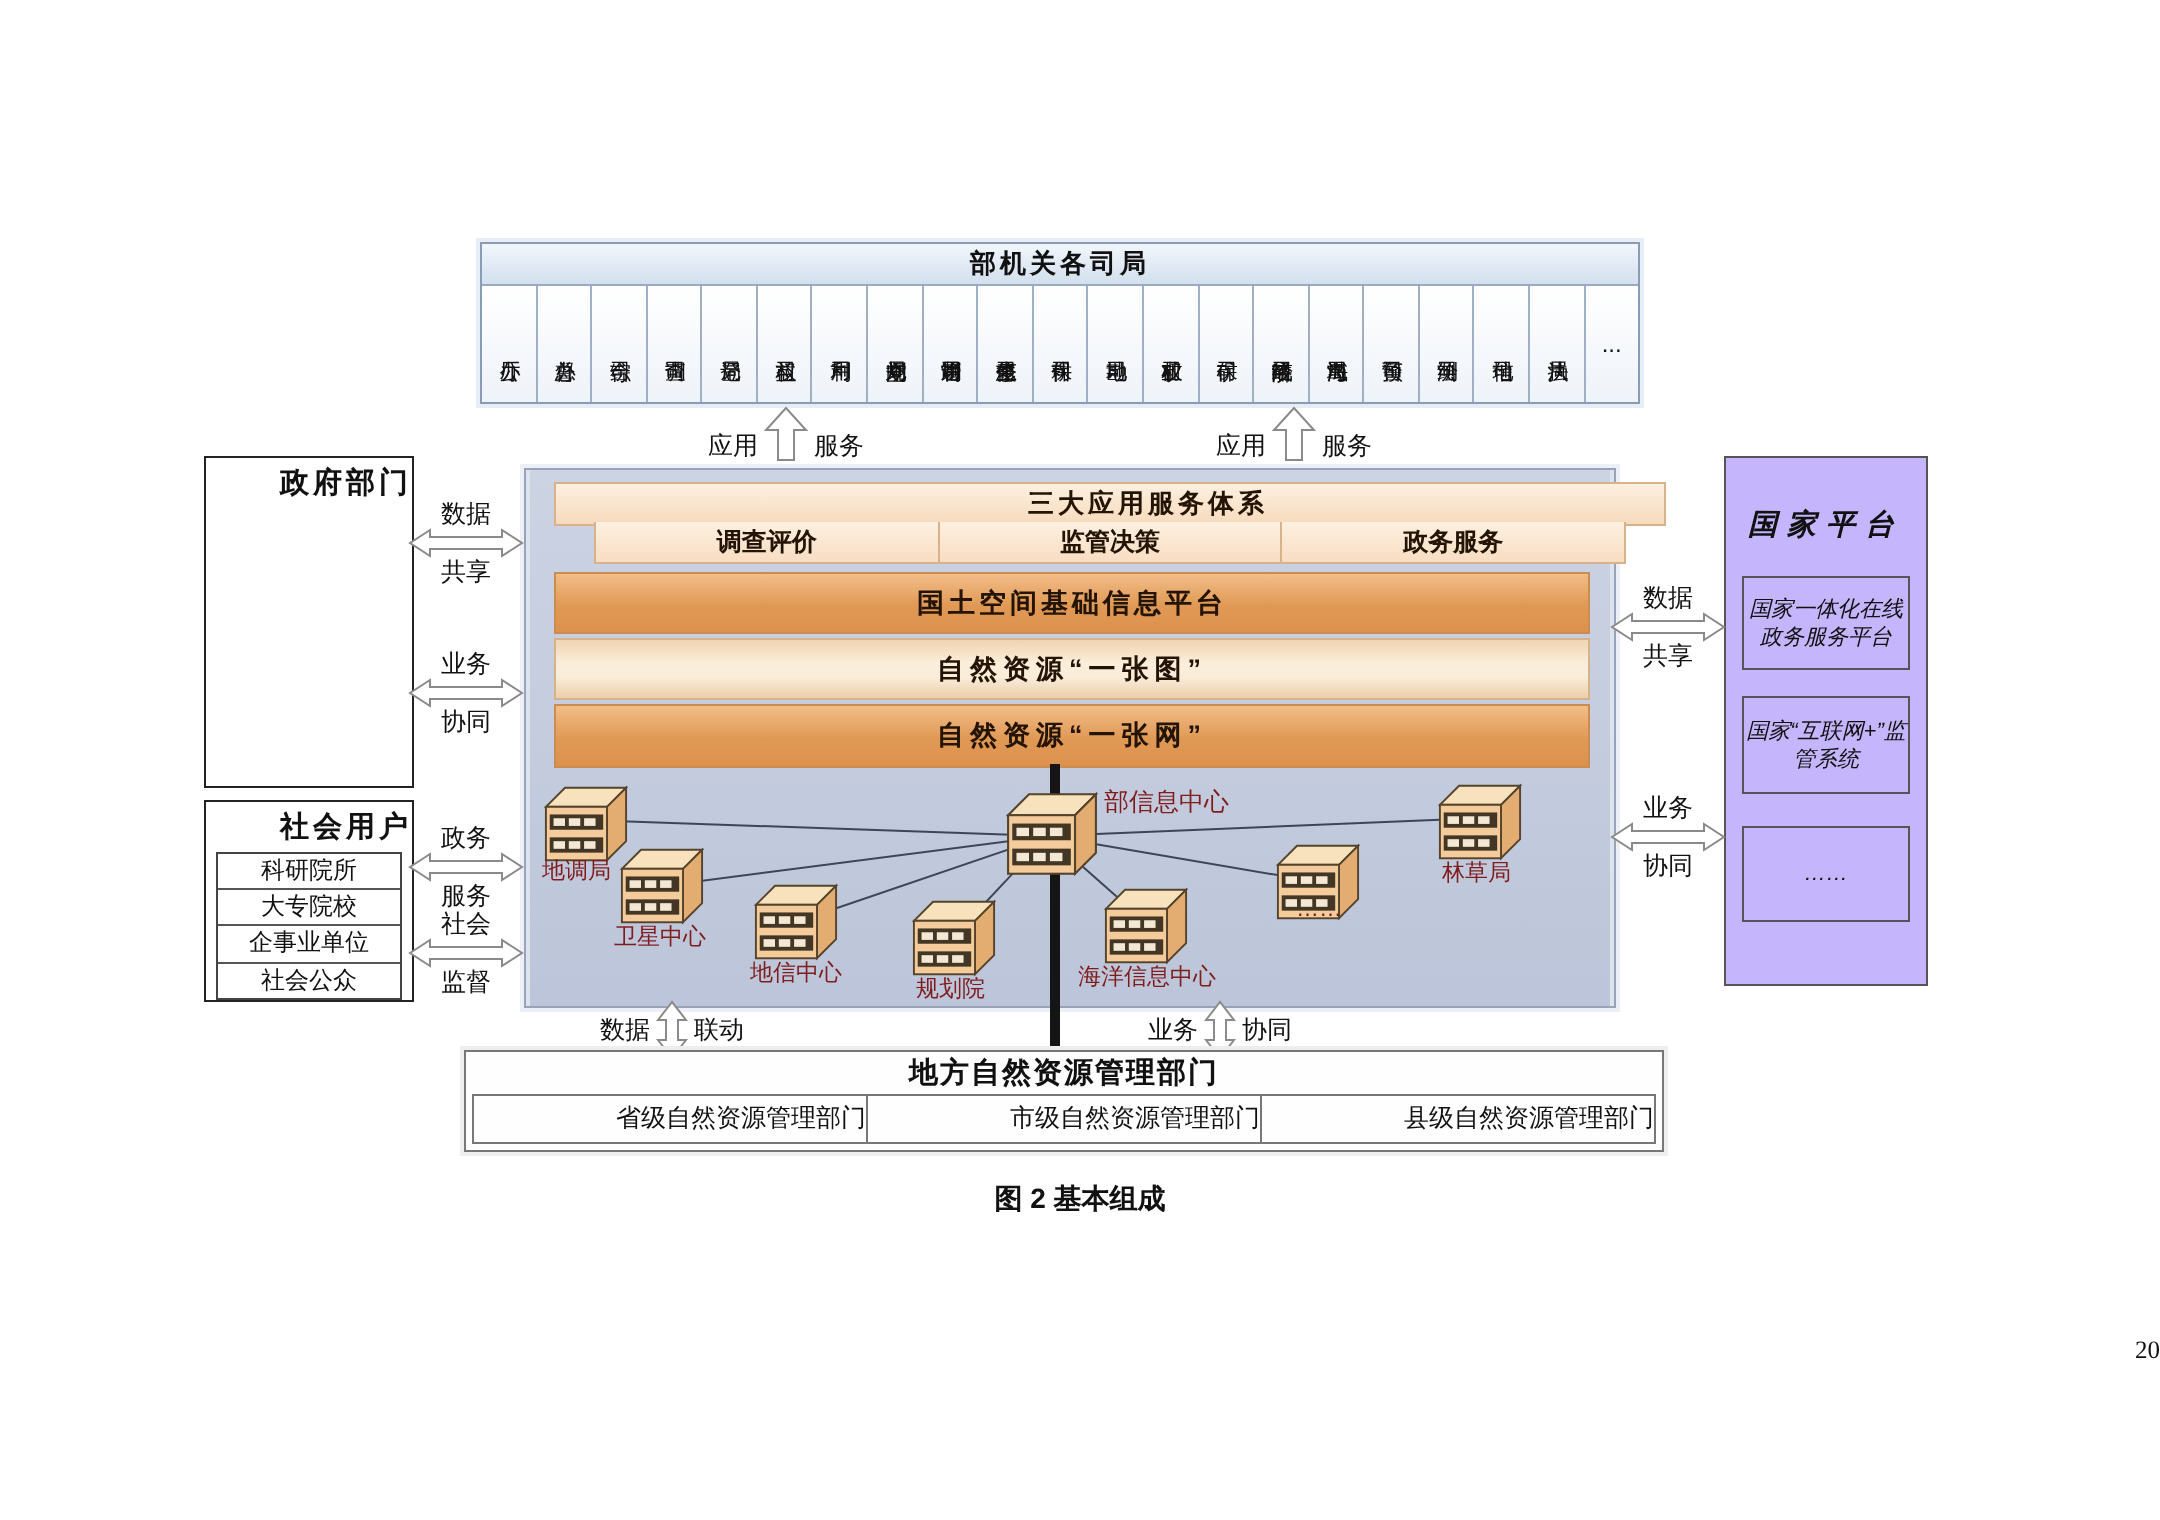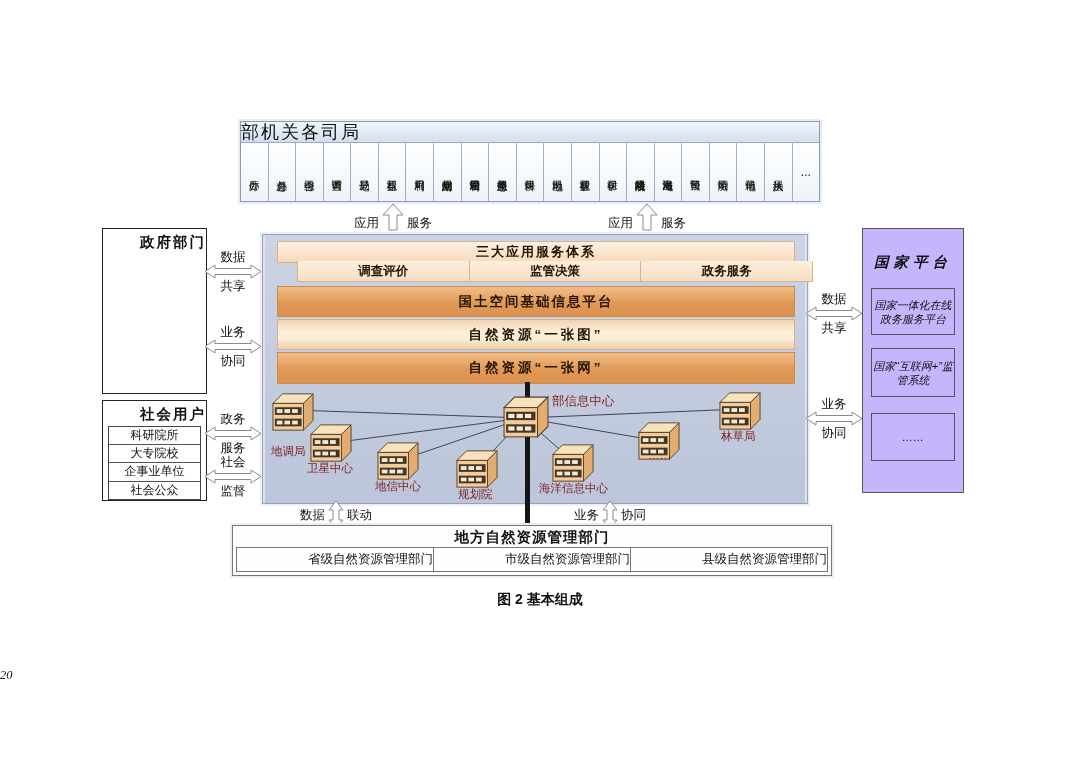--- a/index.html
+++ b/index.html
@@ -3,21 +3,21 @@
 <meta charset="utf-8">
 <style>
   html,body{margin:0;padding:0;background:#fff;}
   .page{position:relative;width:1080px;height:760px;background:#ffffff;overflow:hidden;
         font-family:"Liberation Sans",sans-serif;color:#111;}
   .abs{position:absolute;}
 
   
   .top-box{left:240px;top:121px;width:578px;height:79px;border:1px solid #8a9cb5;
            background:linear-gradient(#f4f8fc,#e3ebf5);box-shadow:0 0 0 2px #e7edf5;}
-  .top-box-header{height:20px;line-height:20px;text-align:left;font-weight:normal;font-size:18px;
+  .top-box-header{height:20px;line-height:20px;text-align:center;font-weight:bold;font-size:13px;
            letter-spacing:2px;background:linear-gradient(#f1f6fc,#d3dfee);border-bottom:1px solid #9aaabf;}
   .top-box-cols{display:flex;height:58px;}
   .vcol{flex:1;display:flex;align-items:center;justify-content:center;
         writing-mode:vertical-rl;text-orientation:upright;font-size:10.5px;line-height:1;
         letter-spacing:0;border-left:1px solid #9fb0c4;background:linear-gradient(#ffffff,#eef3f9);}
   .vcol:first-child{border-left:none;}
   .vcol.hdots{writing-mode:horizontal-tb;font-size:12px;}
 
   
   .uparrow-group{display:flex;align-items:flex-end;gap:2px;height:30px;}
@@ -26,21 +26,21 @@
   .hgroup .alabel{font-size:12.5px;height:14px;}
   .vgroup{display:flex;align-items:center;gap:3px;height:32px;}
   .vgroup .alabel{font-size:12.5px;}
 
   
   .panel{left:262px;top:234px;width:544px;height:268px;border:1px solid #98a3ba;
          background:linear-gradient(#ccd3e3,#bcc5d9);
          box-shadow:inset 2px 0 0 #dde2ec, inset -2px 0 0 #dde2ec, 0 0 0 2px #eceff5;}
   .bar{position:absolute;left:14px;width:516px;display:flex;align-items:center;justify-content:center;
        font-weight:bold;color:#241404;}
-  .bar-peach{background:linear-gradient(#fdf0e0,#f7dabc);border:1px solid #d8b28a;}
+  .bar-peach{background:linear-gradient(#fdf0e0,#f7dabc);border:1px solid #d8b28a;padding-left:38px;}
   .bar-orange{background:linear-gradient(#f2bd88,#e09955 55%,#dc924e);border:1px solid #c98d51;}
   .bar-light{background:linear-gradient(#f1d3b2,#fbeeda 40%,#f9ecd8 65%,#ecceab);border:1px solid #d8b28a;}
   .svc-row{position:absolute;left:14px;width:516px;display:flex;padding-left:20px;}
   .svc-cell{flex:1;display:flex;align-items:center;justify-content:center;font-weight:bold;font-size:12.5px;
        color:#241404;background:linear-gradient(#fdf0e0,#f8ddc2);border:1px solid #d8b28a;border-top:none;}
   .svc-cell + .svc-cell{border-left:none;}
 
   
   .net-svg{left:0;top:0;width:1080px;height:760px;pointer-events:none;}
   .node-label{font-size:11.5px;white-space:nowrap;color:#7f1d1d;}
@@ -61,21 +61,21 @@
 
   
   .bottom-box{left:232px;top:525px;width:598px;height:49px;border:1px solid #777;background:#fefefe;
               box-shadow:0 0 0 2px #eee;}
   .bottom-title{height:21px;line-height:22px;text-align:center;font-weight:bold;font-size:14.5px;letter-spacing:1px;}
   .bottom-cells{display:flex;margin:0 3px;}
   .bottom-cell{flex:1;height:23px;line-height:23px;text-align:right;font-size:12.5px;border:1px solid #777;}
   .bottom-cell + .bottom-cell{border-left:none;}
 
   .caption{left:0;right:0;top:591px;text-align:center;font-weight:bold;font-size:14px;}
-  .pagenum{left:0;right:0;top:668px;text-align:left;font-size:12.5px;font-family:"Liberation Serif",serif;font-style:italic;}
+  .pagenum{left:0;right:0;top:668px;text-align:right;font-size:12.5px;font-family:"Liberation Serif",serif;}
 </style>
 </head>
 <body>
 
 <div class="page">
 
   <div class="abs top-box">
     <div class="top-box-header">部机关各司局</div>
     <div class="top-box-cols">
       <div class="vcol">办公厅</div>
@@ -158,21 +158,21 @@
     <use href="#bldg" x="272" y="392" width="42" height="40"></use>
     <use href="#bldg" x="310" y="423" width="42" height="40"></use>
     <use href="#bldg" x="377" y="441" width="42" height="40"></use>
     <use href="#bldg" x="456" y="449" width="42" height="40"></use>
     <use href="#bldg" x="503" y="396" width="46" height="42"></use>
     <use href="#bldg" x="552" y="443" width="42" height="40"></use>
     <use href="#bldg" x="638" y="421" width="42" height="40"></use>
     <use href="#bldg" x="719" y="391" width="42" height="40"></use>
   </svg>
 
-  <div class="abs node-label" style="left:271px;top:444px;">地调局</div>
+  <div class="abs node-label" style="left:271px;top:428px;">地调局</div>
   <div class="abs node-label" style="left:307px;top:461px;">卫星中心</div>
   <div class="abs node-label" style="left:375px;top:479px;">地信中心</div>
   <div class="abs node-label" style="left:458px;top:487px;">规划院</div>
   <div class="abs node-label" style="left:552px;top:393px;font-size:12.5px;">部信息中心</div>
   <div class="abs node-label" style="left:539px;top:481px;">海洋信息中心</div>
   <div class="abs node-label" style="left:648px;top:449px;">……</div>
   <div class="abs node-label" style="left:721px;top:429px;">林草局</div>
 
   <div class="abs wbox" style="left:102px;top:228px;width:103px;height:164px;">
     <div class="wbox-title">政府部门</div>

